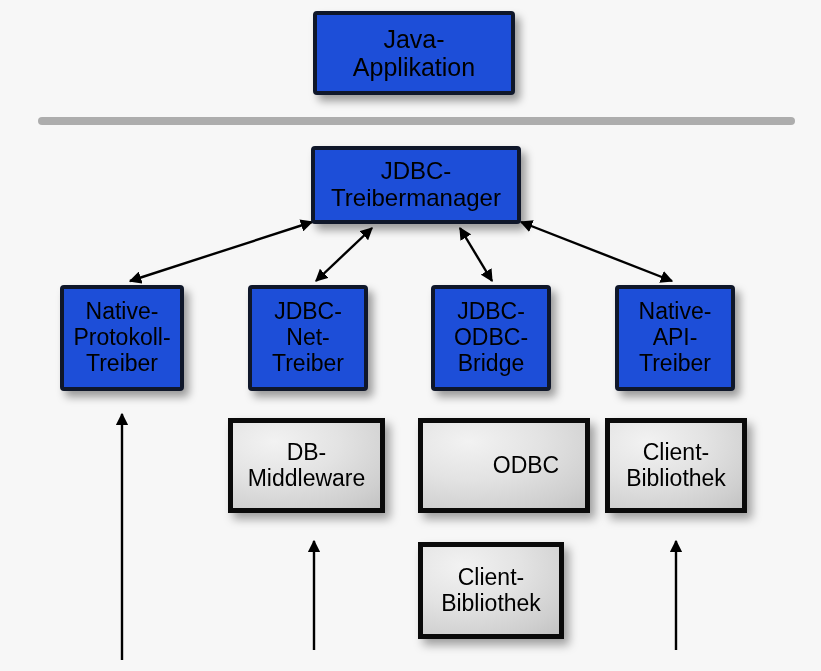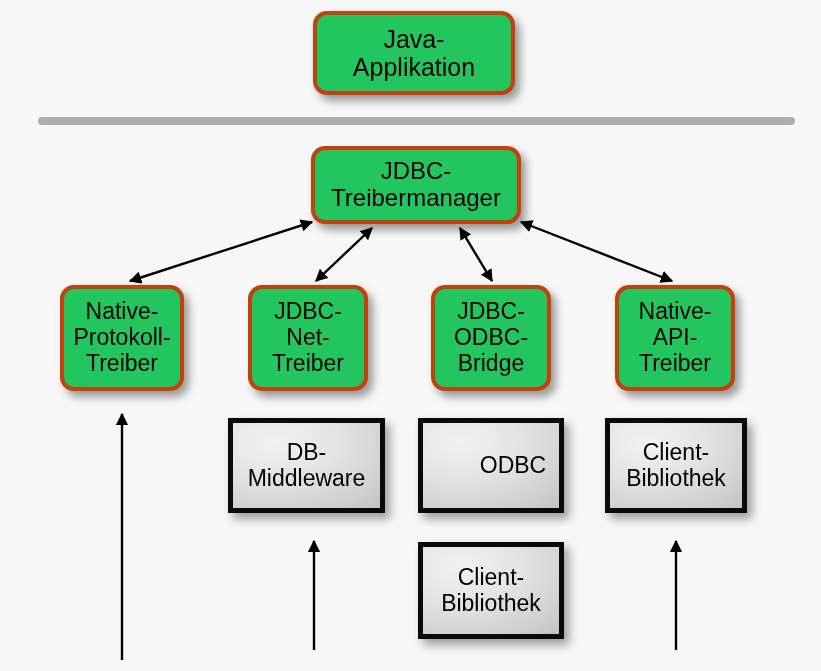--- a/index.html
+++ b/index.html
@@ -29,23 +29,23 @@
     align-items: center;
     justify-content: center;
     text-align: center;
     color: #000;
     line-height: 1.12;
     white-space: pre-line;
     z-index: 3;
   }
   
   .node.rounded {
-    background: #22c55e;
-    border: 4px solid #c2410c;
-    border-radius: 14px;
+    background: #1d4ed8;
+    border: 4px solid #0f172a;
+    border-radius: 4px;
     box-shadow: 5px 6px 9px rgba(0,0,0,0.38);
   }
   
   .node.gray {
     border: 5px solid #0a0a0a;
     border-radius: 0;
     background: radial-gradient(ellipse 130% 130% at 28% 22%,
                   #f2f2f2 0%, #e3e3e3 34%, #cfcfcf 66%, #b4b4b4 100%);
     box-shadow: 5px 6px 9px rgba(0,0,0,0.36);
   }
@@ -121,20 +121,20 @@
 Net-
 Treiber</span></div>
       <div class="node rounded" style="left: 431px; top: 285px; width: 120px; height: 106px; font-size: 23px;"><span class="node-label">JDBC-
 ODBC-
 Bridge</span></div>
       <div class="node rounded" style="left: 615px; top: 285px; width: 120px; height: 106px; font-size: 23px;"><span class="node-label">Native-
 API-
 Treiber</span></div>
       <div class="node gray" style="left: 228px; top: 418px; width: 157px; height: 95px; font-size: 23px;"><span class="node-label">DB-
 Middleware</span></div>
-      <div class="node gray" style="left: 418px; top: 418px; width: 146px; height: 95px; font-size: 23px; padding-left: 44px;"><span class="node-label">ODBC</span></div>
+      <div class="node gray" style="left: 418px; top: 418px; width: 172px; height: 95px; font-size: 23px; padding-left: 44px;"><span class="node-label">ODBC</span></div>
       <div class="node gray" style="left: 605px; top: 418px; width: 142px; height: 95px; font-size: 23px;"><span class="node-label">Client-
 Bibliothek</span></div>
       <div class="node gray" style="left: 418px; top: 542px; width: 146px; height: 97px; font-size: 23px;"><span class="node-label">Client-
 Bibliothek</span></div>
     </div>
 
 </div>
 
 </body></html>

